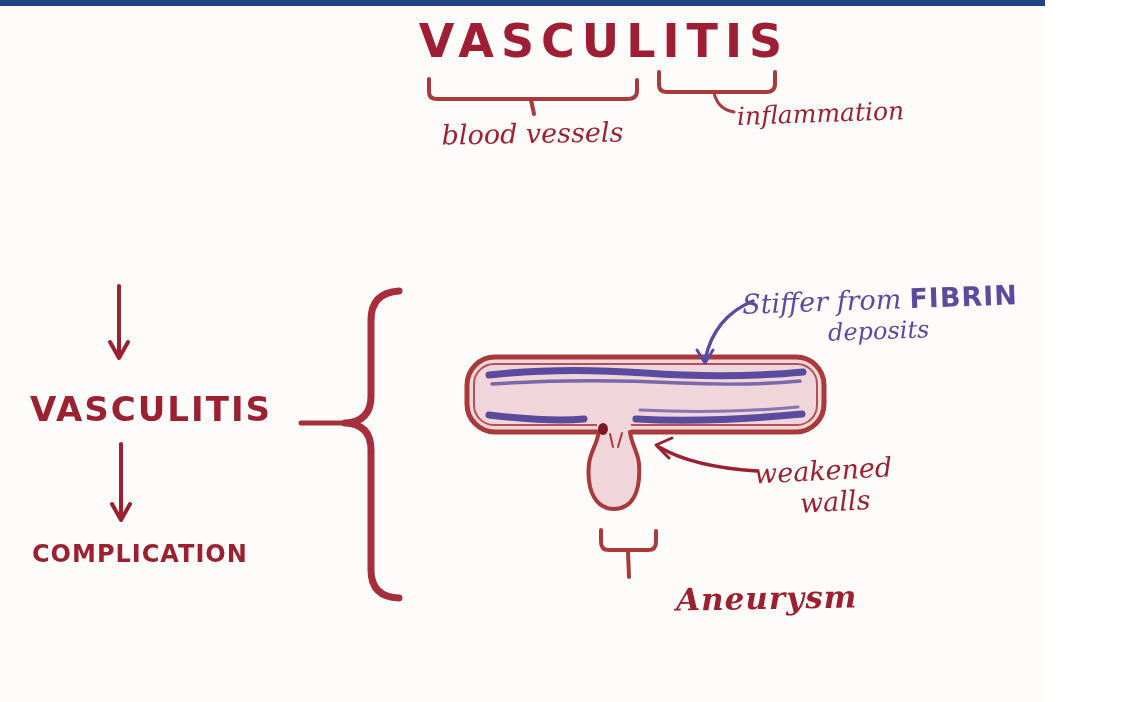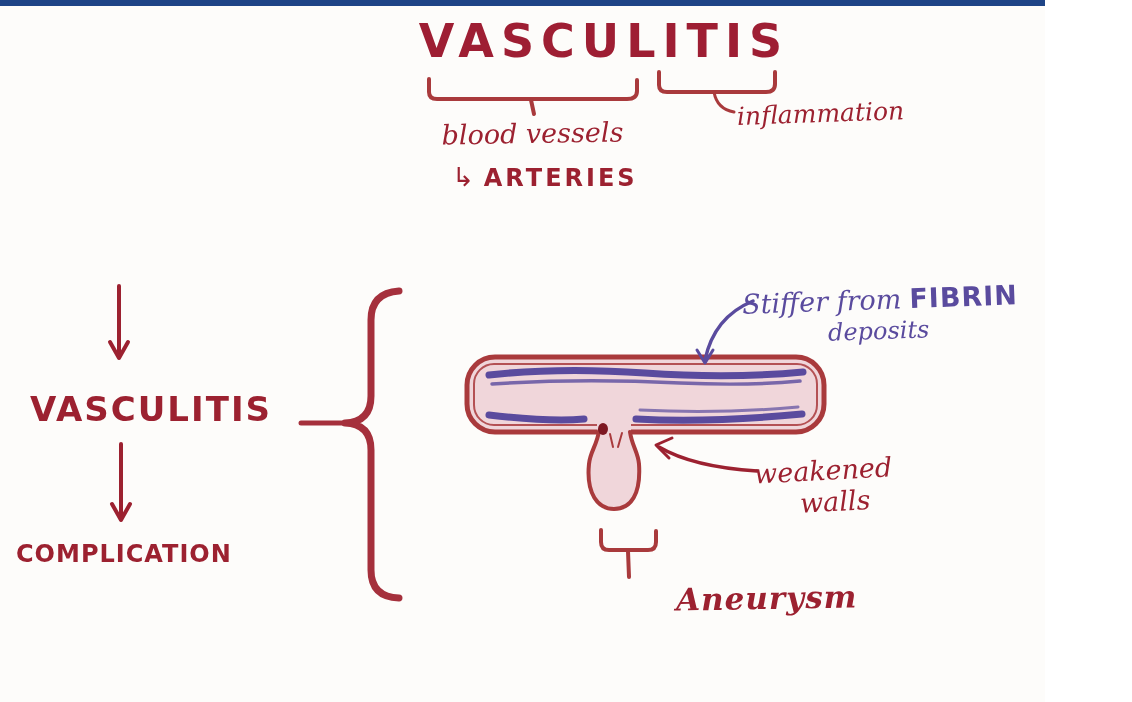--- a/index.html
+++ b/index.html
@@ -27,21 +27,21 @@
   }
   .blood-vessels{left:420px;top:118px;width:225px;text-align:center;
     font-size:27px;transform:rotate(-1deg);}
   .arteries{left:452px;top:162px;font-size:24px;}
   .arteries .hook{font-size:26px;font-style:normal;font-family:"DejaVu Sans",sans-serif;margin-right:10px;}
   .arteries .word{font-weight:bold;letter-spacing:3px;font-style:normal;font-family:"DejaVu Sans",sans-serif;}
   .inflammation{left:737px;top:99px;font-size:25px;transform:rotate(-2deg);}
 
   .trigger{left:38px;top:239px;font-size:27px;font-weight:bold;letter-spacing:3px;}
   .vasculitis-left{left:30px;top:389px;font-size:34px;font-weight:bold;letter-spacing:2px;}
-  .complication{left:16px;top:540px;font-size:24px;font-weight:bold;letter-spacing:1px;}
+  .complication{left:32px;top:540px;font-size:24px;font-weight:bold;letter-spacing:1px;}
 
   .fibrin-line1{left:742px;top:284px;font-size:27px;transform:rotate(-2deg);}
   .fibrin-line1 .word{font-weight:bold;font-style:normal;font-family:"DejaVu Sans",sans-serif;letter-spacing:1px;margin-left:8px;}
   .deposits{left:828px;top:317px;font-size:24px;transform:rotate(-2deg);}
   .weakened1{left:754px;top:455px;font-size:27px;transform:rotate(-3deg);}
   .weakened2{left:800px;top:486px;font-size:27px;transform:rotate(-3deg);}
   .aneurysm{left:676px;top:580px;font-size:31px;font-weight:bold;letter-spacing:1px;transform:rotate(-1deg);}
 </style>
 </head>
 <body>
@@ -113,23 +113,20 @@
     <g stroke="#a93a3c" stroke-width="4" fill="none" stroke-linecap="round" stroke-linejoin="round">
       <path d="M601 530 L601 542 Q601 550 609 550 L648 550 Q656 550 656 542 L656 531"></path>
       <path d="M628 551 L629 577"></path>
     </g>
   </svg>
 
   <div class="txt title">VASCULITIS</div>
 
   <div class="txt blood-vessels red hand">blood vessels</div>
 
-  <div class="txt arteries red">
-    <span class="hook">↳</span><span class="word">ARTERIES</span>
-  </div>
 
   <div class="txt inflammation red hand">inflammation</div>
 
 
   <div class="txt vasculitis-left red">VASCULITIS</div>
 
   <div class="txt complication red">COMPLICATION</div>
 
   <div class="txt fibrin-line1 purple hand">
     <span>Stiffer from</span><span class="word">FIBRIN</span>

